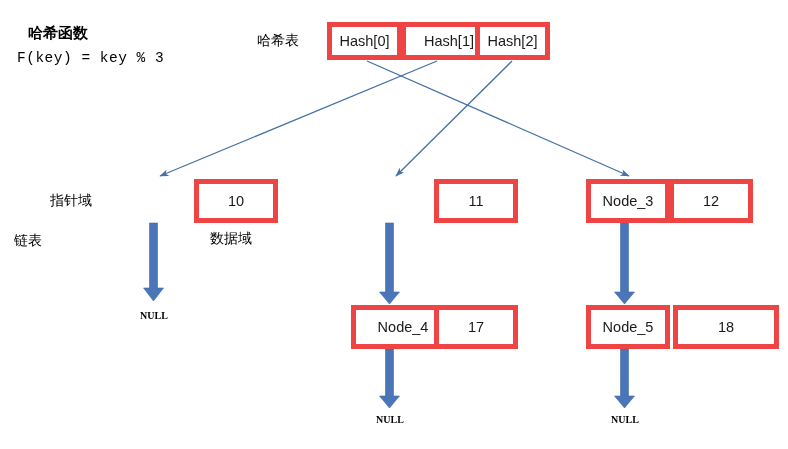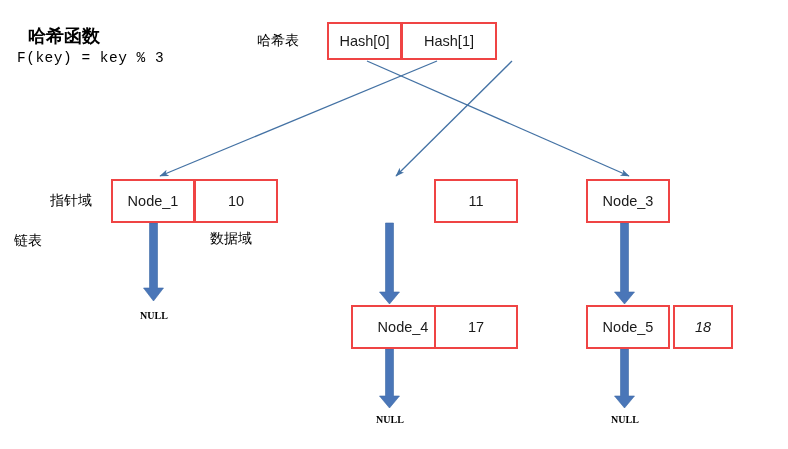--- a/index.html
+++ b/index.html
@@ -15,21 +15,21 @@
     background: #ffffff;
     overflow: hidden;
     font-family: "Liberation Sans", sans-serif;
   }
   .abs { position: absolute; }
 
   
   .title-cn {
     font-family: "Liberation Serif", serif;
     font-weight: bold;
-    font-size: 18px;
+    font-size: 15px;
     color: #000000;
     white-space: nowrap;
   }
   .formula {
     font-family: "Liberation Mono", monospace;
     font-size: 14.5px;
     color: #000000;
     white-space: nowrap;
     letter-spacing: 0.5px;
   }
@@ -44,21 +44,21 @@
     font-weight: bold;
     font-size: 10px;
     color: #000000;
     white-space: nowrap;
     text-align: center;
   }
 
   
   .cell {
     box-sizing: border-box;
-    border: 2px solid #ef4444;
+    border: 5px solid #ef4444;
     background: #ffffff;
     display: flex;
     align-items: center;
     justify-content: center;
     font-family: "Liberation Sans", sans-serif;
     font-size: 14.5px;
     color: #1a1a1a;
     white-space: nowrap;
   }
   .hash-cell { height: 38px; }
@@ -115,35 +115,36 @@
     </g>
   </svg>
 
   <div class="abs title-cn" style="left:28px; top:24px;">哈希函数</div>
   <div class="abs formula" style="left:17px; top:50px;">F(key) = key % 3</div>
 
   <div class="abs side-label" style="left:257px; top:32px;">哈希表</div>
 
   <div class="abs hash-cell cell" style="left:327px; top:22px; width:75px;">Hash[0]</div>
   <div class="abs hash-cell cell" style="left:401px; top:22px; width:96px;">Hash[1]</div>
+  <div class="abs hash-cell cell" style="left:475px; top:22px; width:75px;">Hash[2]</div>
 
   <div class="abs side-label" style="left:50px; top:192px;">指针域</div>
   <div class="abs side-label" style="left:14px; top:232px;">链表</div>
   <div class="abs side-label" style="left:210px; top:230px;">数据域</div>
 
-  <div class="abs node-cell cell" style="left:111px; top:179px; width:84px;">Node_1</div>
   <div class="abs node-cell cell" style="left:194px; top:179px; width:84px;">10</div>
 
   <div class="abs node-cell cell" style="left:434px; top:179px; width:84px;">11</div>
 
   <div class="abs node-cell cell" style="left:586px; top:179px; width:84px;">Node_3</div>
+  <div class="abs node-cell cell" style="left:669px; top:179px; width:84px;">12</div>
 
   <div class="abs node-cell cell" style="left:351px; top:305px; width:104px;text-align:right;">Node_4</div>
   <div class="abs node-cell cell" style="left:434px; top:305px; width:84px;">17</div>
 
   <div class="abs node-cell cell" style="left:586px; top:305px; width:84px;">Node_5</div>
-  <div class="abs node-cell cell" style="left:673px; top:305px; width:60px;font-style:italic;">18</div>
+  <div class="abs node-cell cell" style="left:673px; top:305px; width:106px;">18</div>
 
   <div class="abs null-label" style="left:123px; top:310px; width:62px;">NULL</div>
   <div class="abs null-label" style="left:359px; top:414px; width:62px;">NULL</div>
   <div class="abs null-label" style="left:594px; top:414px; width:62px;">NULL</div>
 
 </div>
 
 </body></html>

